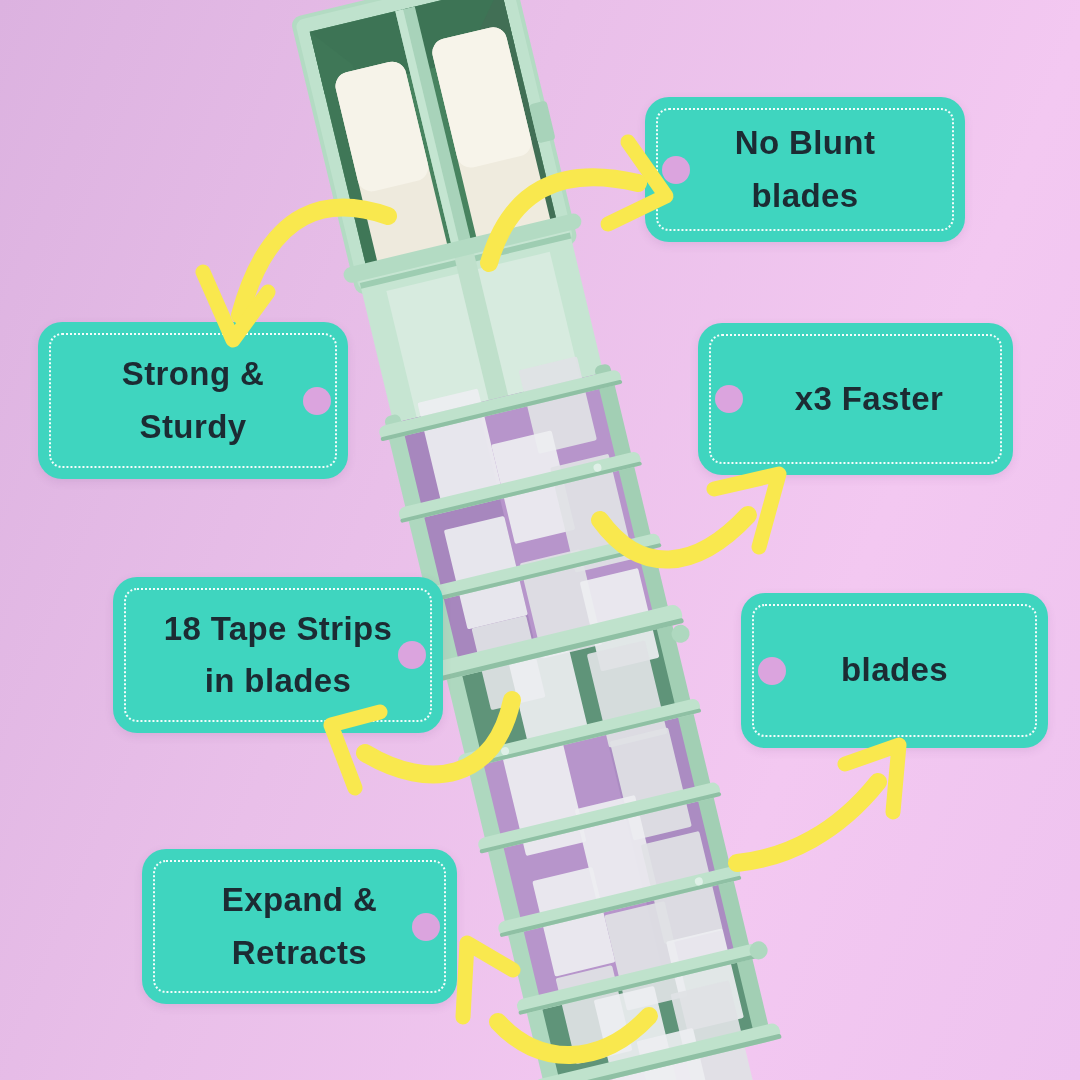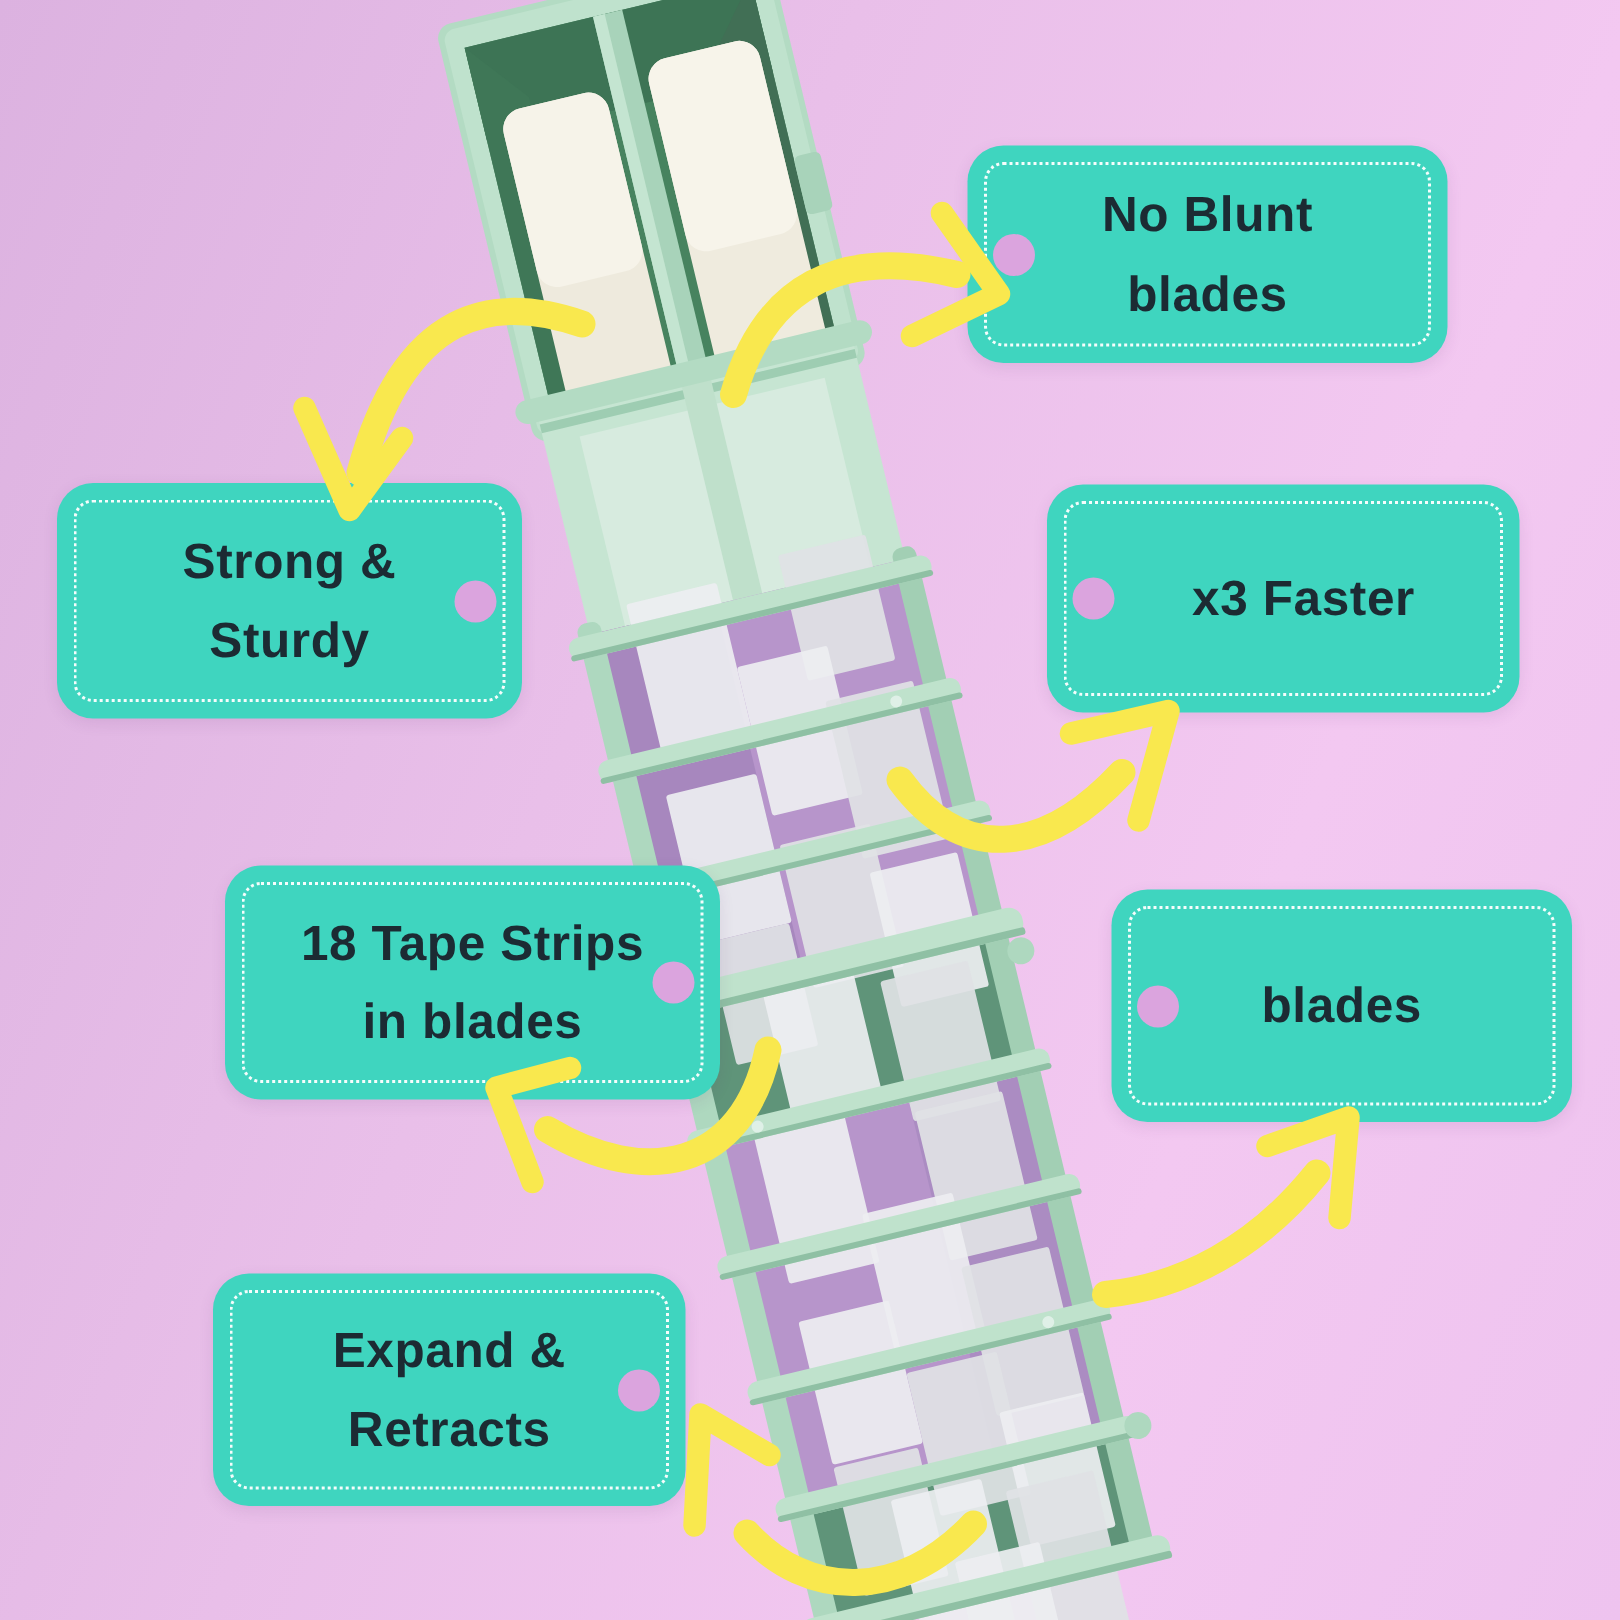--- a/index.html
+++ b/index.html
@@ -172,21 +172,21 @@
     </div>
   </div>
 
   <div class="tag" style="left:698px;top:323px;width:315px;height:152px;padding-left:27px;">
     <span class="hole left"></span>
     <div class="tag-text">
       <div>x3 Faster</div>
     </div>
   </div>
 
-  <div class="tag" style="left:113px;top:577px;width:330px;height:156px;margin-left:37px;">
+  <div class="tag" style="left:113px;top:577px;width:330px;height:156px;">
     <span class="hole right"></span>
     <div class="tag-text">
       <div>18 Tape Strips</div>
       <div>in blades</div>
     </div>
   </div>
 
   <div class="tag" style="left:741px;top:593px;width:307px;height:155px;">
     <span class="hole left"></span>
     <div class="tag-text">

